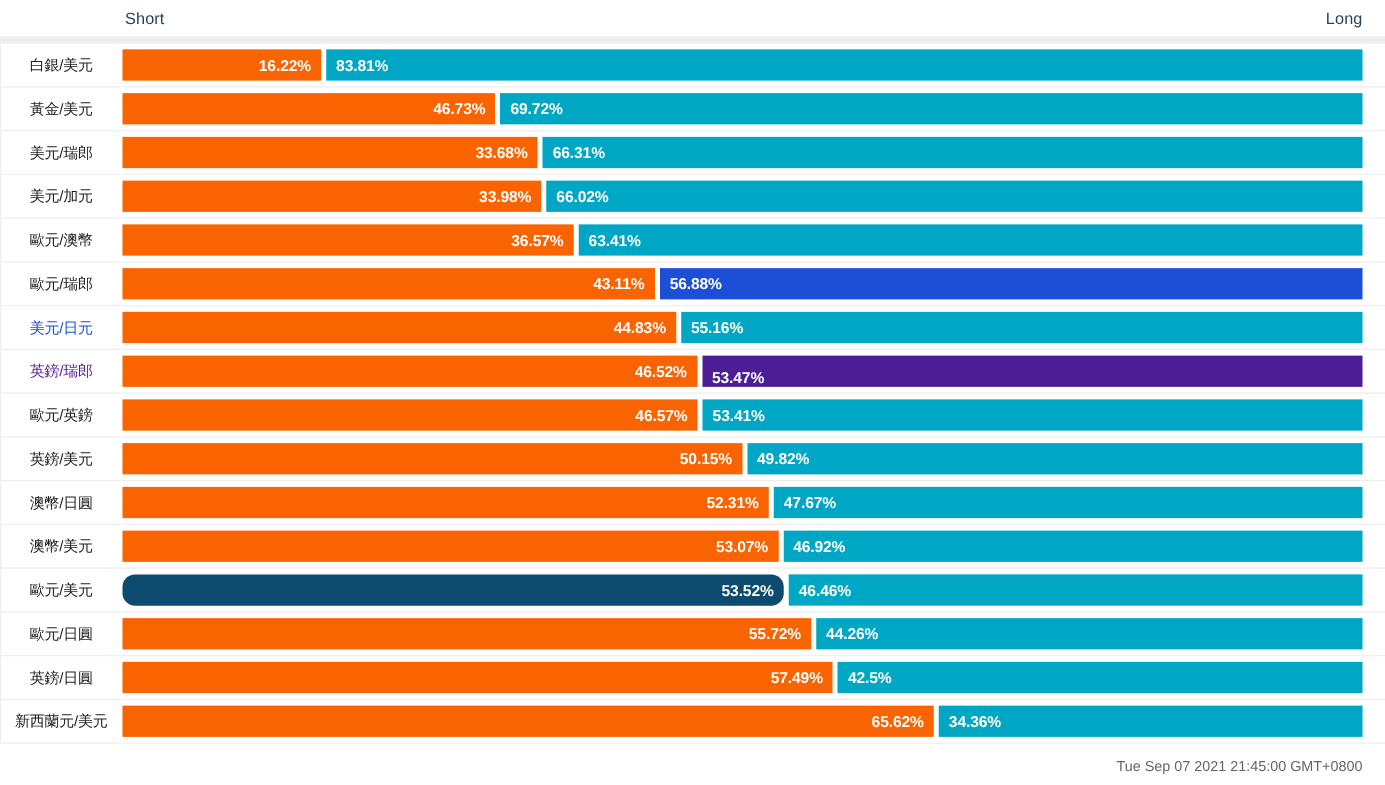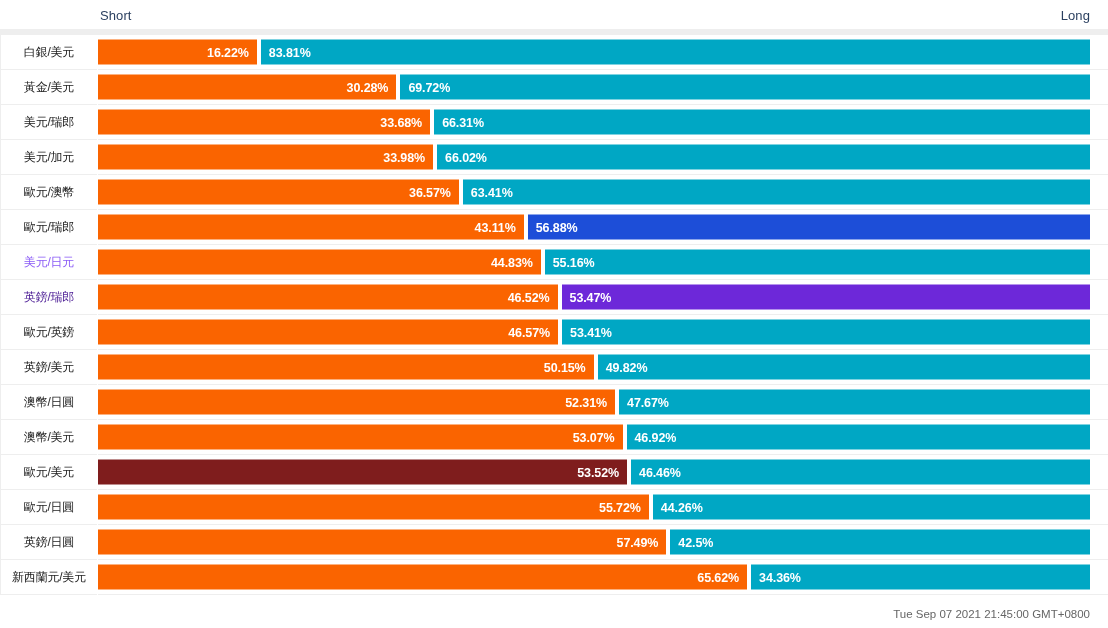--- a/index.html
+++ b/index.html
@@ -130,21 +130,21 @@
           </div>
           <div class="seg seg-long" style="width: calc(83.7849% - 2px); background: rgb(0, 167, 196);">
             <span class="seg-val">83.81%</span>
           </div>
         </div>
       </div>
       <div class="row" style="border-bottom-color: rgb(238, 238, 238);">
         <div class="row-label" style="color: rgb(34, 34, 34); border-left-color: rgb(238, 238, 238);">黃金/美元</div>
         <div class="row-bars">
           <div class="seg seg-short" style="width: calc(30.28% - 2px); background: rgb(250, 100, 0);">
-            <span class="seg-val">30.28%</span>
+            <span class="seg-val">46.73%</span>
           </div>
           <div class="seg seg-long" style="width: calc(69.72% - 2px); background: rgb(0, 167, 196);">
             <span class="seg-val">69.72%</span>
           </div>
         </div>
       </div>
       <div class="row" style="border-bottom-color: rgb(238, 238, 238);">
         <div class="row-label" style="color: rgb(34, 34, 34); border-left-color: rgb(238, 238, 238);">美元/瑞郎</div>
         <div class="row-bars">
           <div class="seg seg-short" style="width: calc(33.6834% - 2px); background: rgb(250, 100, 0);">
@@ -182,37 +182,37 @@
         <div class="row-bars">
           <div class="seg seg-short" style="width: calc(43.1143% - 2px); background: rgb(250, 100, 0);">
             <span class="seg-val">43.11%</span>
           </div>
           <div class="seg seg-long" style="width: calc(56.8857% - 2px); background: #1d4ed8;">
             <span class="seg-val">56.88%</span>
           </div>
         </div>
       </div>
       <div class="row" style="border-bottom-color: rgb(238, 238, 238);">
-        <div class="row-label" style="color: #8b5cf6; border-left-color: rgb(238, 238, 238);">美元/日元</div>
+        <div class="row-label" style="color: #1d4ed8; border-left-color: rgb(238, 238, 238);">美元/日元</div>
         <div class="row-bars">
           <div class="seg seg-short" style="width: calc(44.8345% - 2px); background: rgb(250, 100, 0);">
             <span class="seg-val">44.83%</span>
           </div>
           <div class="seg seg-long" style="width: calc(55.1655% - 2px); background: rgb(0, 167, 196);">
             <span class="seg-val">55.16%</span>
           </div>
         </div>
       </div>
       <div class="row" style="border-bottom-color: rgb(238, 238, 238);">
         <div class="row-label" style="color: #4c1d95; border-left-color: rgb(238, 238, 238);">英鎊/瑞郎</div>
         <div class="row-bars">
           <div class="seg seg-short" style="width: calc(46.5247% - 2px); background: rgb(250, 100, 0);">
             <span class="seg-val">46.52%</span>
           </div>
-          <div class="seg seg-long" style="width: calc(53.4753% - 2px); background: #6d28d9;">
+          <div class="seg seg-long" style="width: calc(53.4753% - 2px); background: #4c1d95; align-items: flex-end;">
             <span class="seg-val">53.47%</span>
           </div>
         </div>
       </div>
       <div class="row" style="border-bottom-color: rgb(238, 238, 238);">
         <div class="row-label" style="color: rgb(34, 34, 34); border-left-color: rgb(238, 238, 238);">歐元/英鎊</div>
         <div class="row-bars">
           <div class="seg seg-short" style="width: calc(46.5793% - 2px); background: rgb(250, 100, 0);">
             <span class="seg-val">46.57%</span>
           </div>
@@ -250,21 +250,21 @@
             <span class="seg-val">53.07%</span>
           </div>
           <div class="seg seg-long" style="width: calc(46.9247% - 2px); background: rgb(0, 167, 196);">
             <span class="seg-val">46.92%</span>
           </div>
         </div>
       </div>
       <div class="row" style="border-bottom-color: rgb(238, 238, 238);">
         <div class="row-label" style="color: rgb(34, 34, 34); border-left-color: rgb(238, 238, 238);">歐元/美元</div>
         <div class="row-bars">
-          <div class="seg seg-short" style="width: calc(53.5307% - 2px); background: #7f1d1d;">
+          <div class="seg seg-short" style="width: calc(53.5307% - 2px); background: #0c4a6e; border-radius: 10px;">
             <span class="seg-val">53.52%</span>
           </div>
           <div class="seg seg-long" style="width: calc(46.4693% - 2px); background: rgb(0, 167, 196);">
             <span class="seg-val">46.46%</span>
           </div>
         </div>
       </div>
       <div class="row" style="border-bottom-color: rgb(238, 238, 238);">
         <div class="row-label" style="color: rgb(34, 34, 34); border-left-color: rgb(238, 238, 238);">歐元/日圓</div>
         <div class="row-bars">

